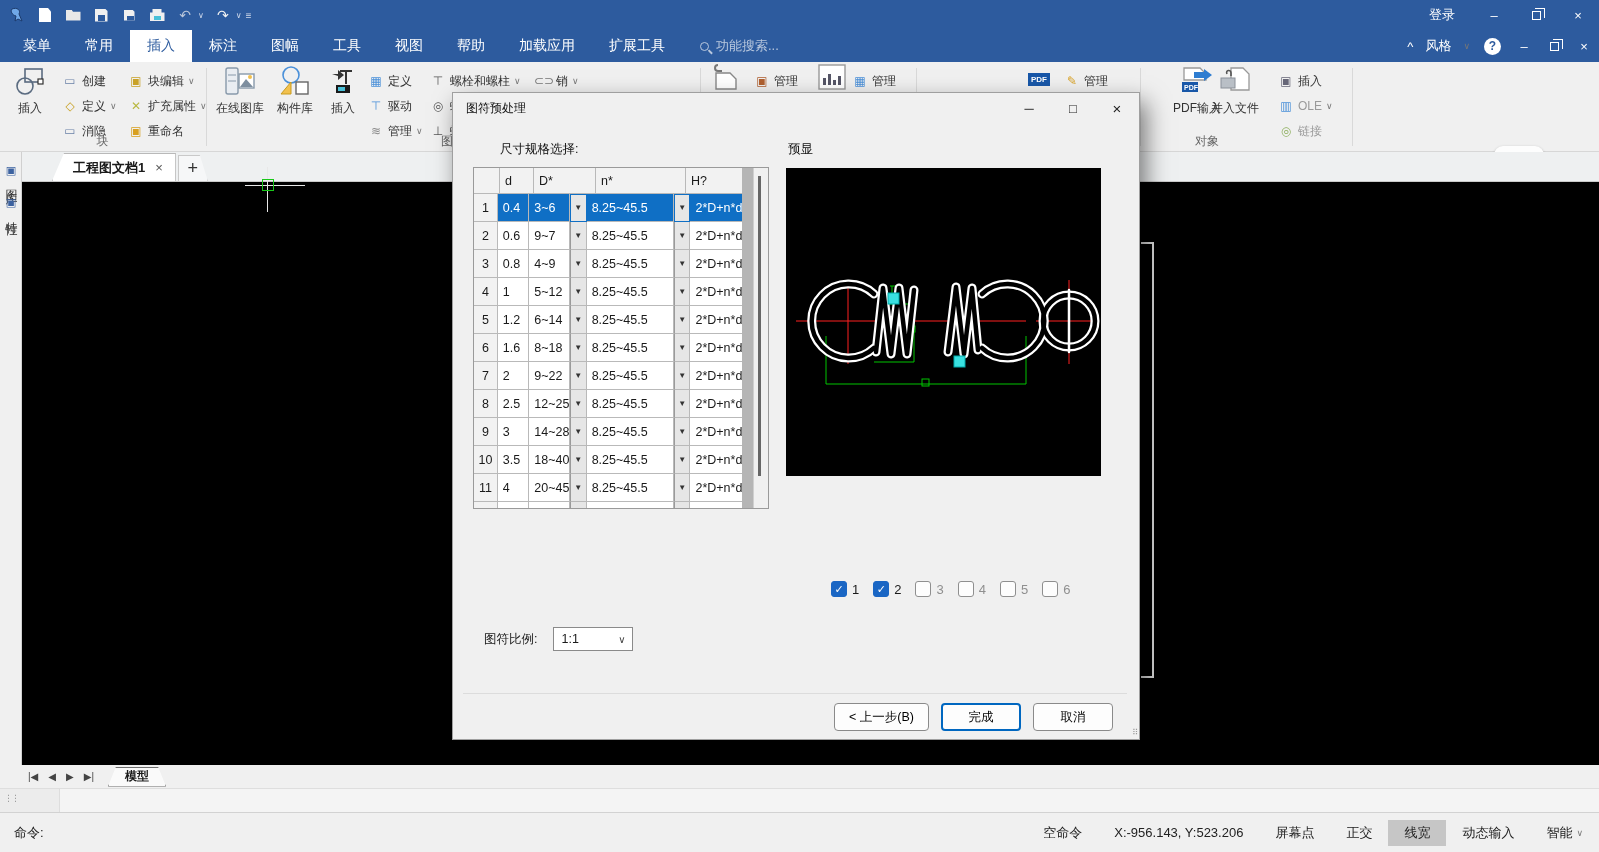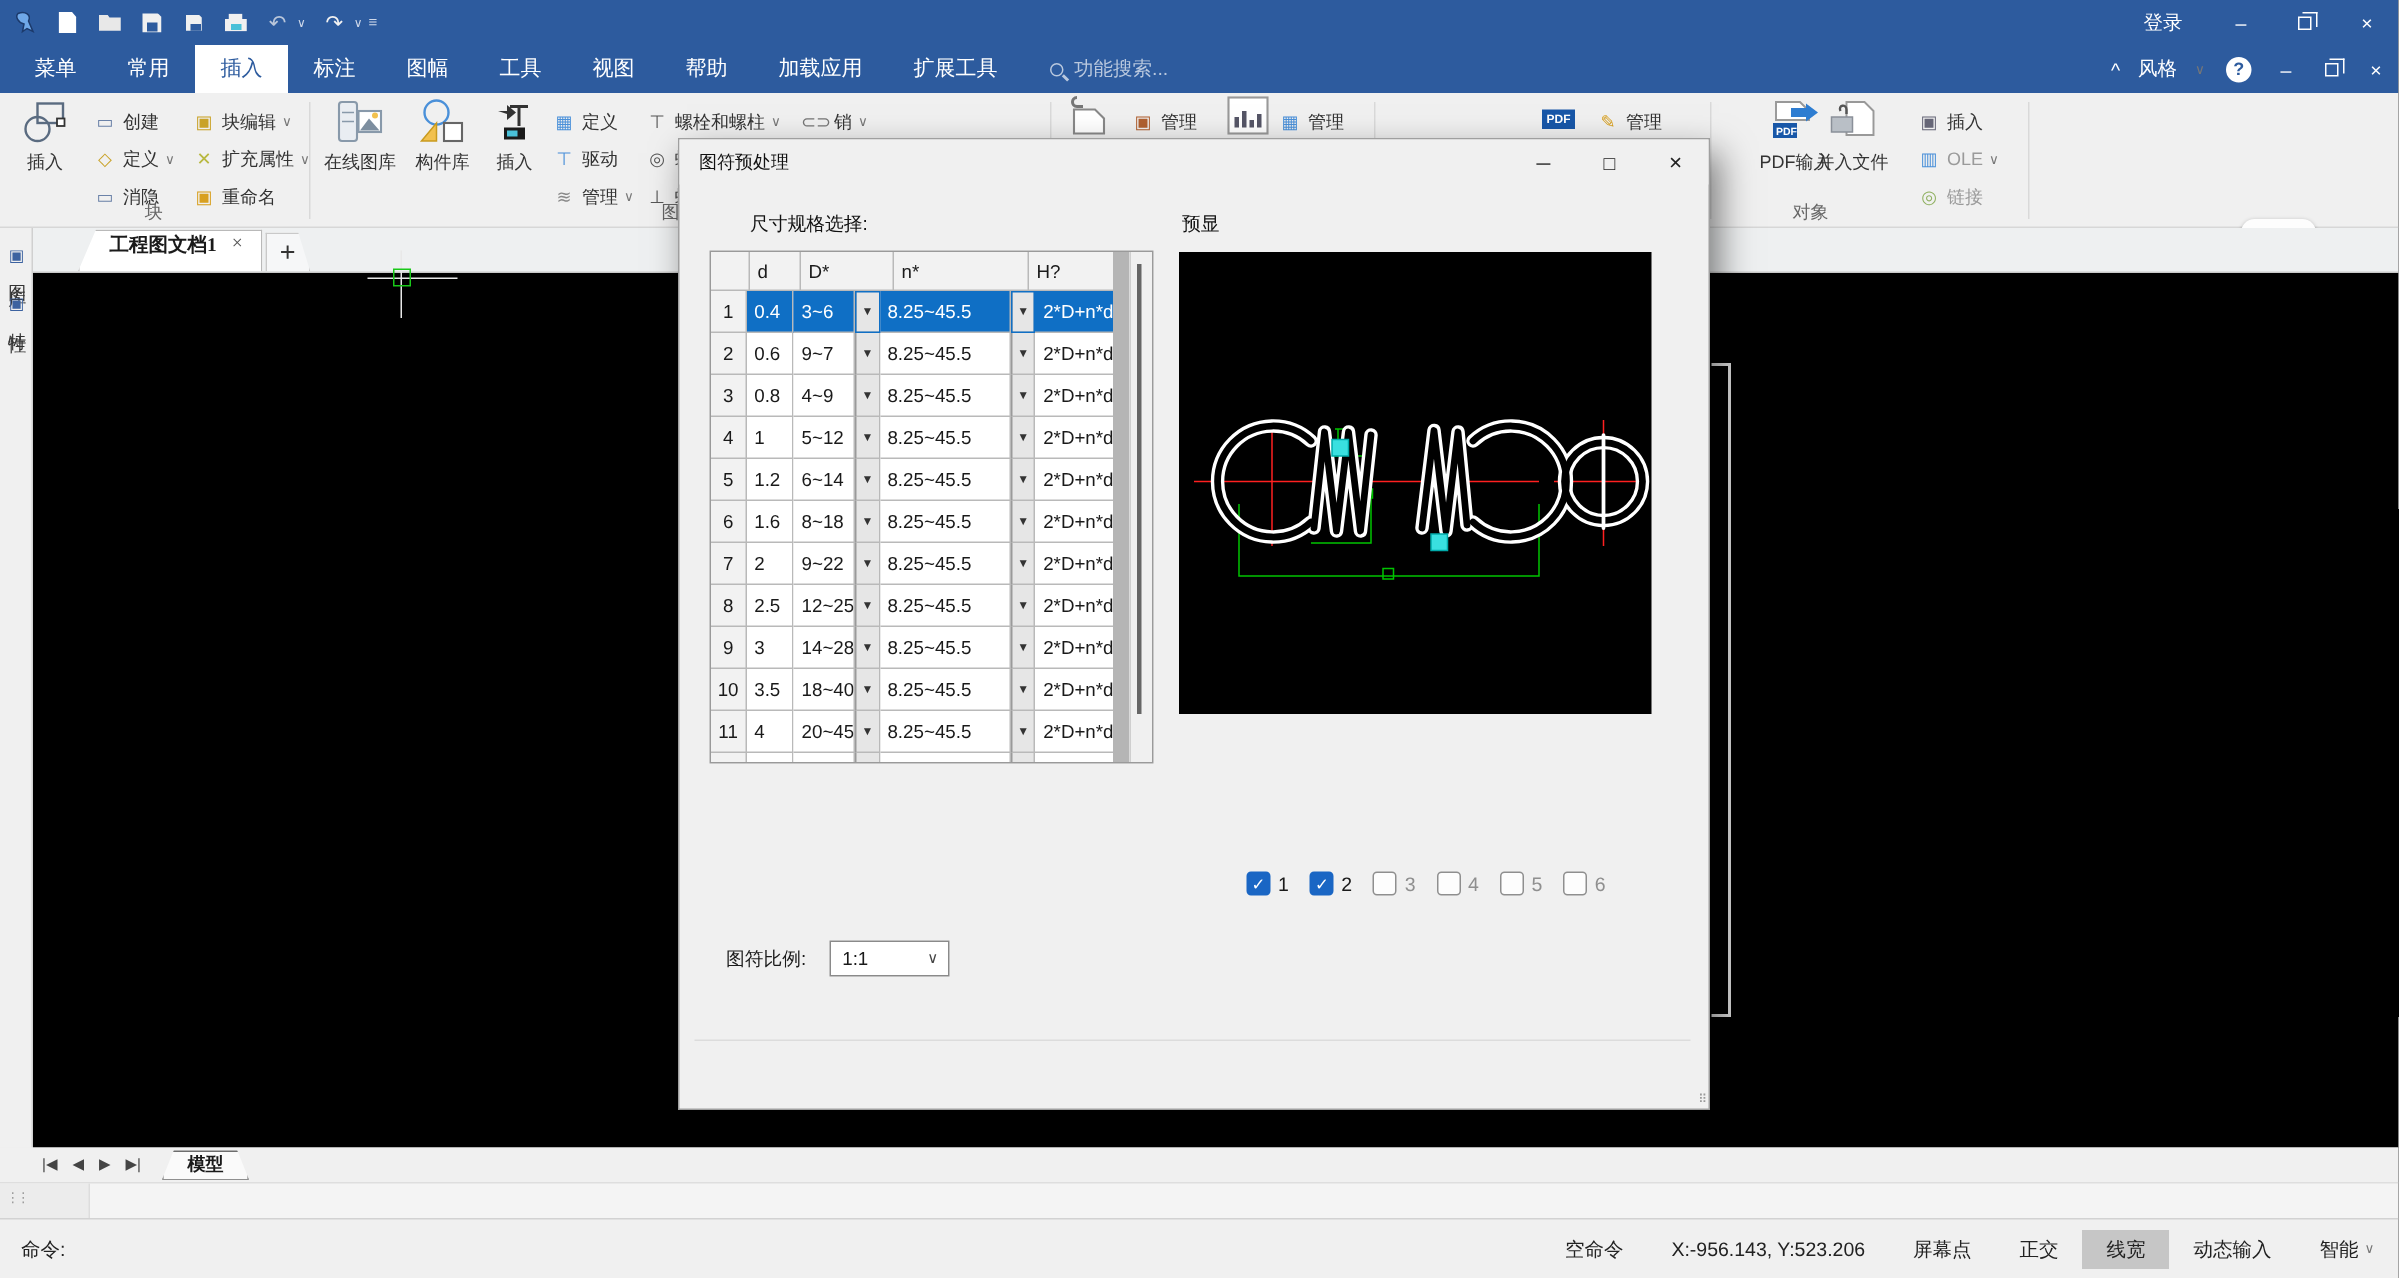--- a/index.html
+++ b/index.html
@@ -52,21 +52,21 @@
   .springbtn { position:absolute; left:603px; top:65px; height:24px; padding:0 7px; display:flex; align-items:center; gap:5px; background:#d7d7d7; border:1px solid #707070; font-size:12px; }
   .tallicon { position:absolute; top:64px; }
   .qr-ic { width:34px; height:30px; }
   .barcode-ic { width:38px; height:30px; background:repeating-linear-gradient(90deg,#2b2b2b 0 3px,#fff 3px 5px,#2b2b2b 5px 7px,#fff 7px 11px); border:1px solid #aaa; }
   .pdfbadge { display:inline-block; background:#1857a8; color:#fff; font-size:8px; font-weight:bold; padding:2px 3px; }
   .gray { color:#9a9a9a !important; }
   .slogo { position:absolute; left:1494px; top:84px; width:50px; height:50px; background:#fdfdfd; border-radius:9px; box-shadow:0 1px 3px rgba(0,0,0,.25); display:flex; align-items:center; justify-content:center; }
 
   
   .doctabs { position:absolute; left:22px; top:152px; width:1577px; height:30px; background:#eef0f1; border-bottom:1px solid #c9c9c9; display:flex; align-items:flex-end; }
-  .doctab { height:28px; background:#fff; border:1px solid #b9b9b9; border-bottom:none; display:flex; align-items:flex-start; gap:10px; padding:0 12px 0 20px; font-size:13px; font-weight:bold; clip-path:polygon(12px 0,100% 0,100% 100%,0 100%); margin-left:30px;font-family:Liberation Serif, serif; }
+  .doctab { height:28px; background:#fff; border:1px solid #b9b9b9; border-bottom:none; display:flex; align-items:center; gap:10px; padding:0 12px 0 20px; font-size:13px; font-weight:bold; clip-path:polygon(12px 0,100% 0,100% 100%,0 100%); margin-left:30px; }
   .doctab .x { font-weight:normal; color:#555; }
   .addtab { width:30px; height:26px; display:flex; align-items:center; justify-content:center; font-size:18px; color:#333; background:#f6f7f8; border:1px solid #c9c9c9; border-bottom:none; clip-path:polygon(0 0,calc(100% - 8px) 0,100% 100%,0 100%); margin-left:2px; }
 
   .sidestrip { position:absolute; left:0; top:152px; width:22px; height:613px; background:#f0f0f0; border-right:1px solid #d0d0d0; }
   .vtab { width:22px; display:flex; flex-direction:column; align-items:center; padding-top:4px; gap:3px; margin-top:8px; }
   .vtab .vic { font-size:11px; color:#3c62a0; }
   .vtab .vtxt { writing-mode:vertical-rl; font-size:12px; color:#333; letter-spacing:2px; }
 
   .canvas { position:absolute; left:22px; top:182px; width:1577px; height:583px; background:#000; }
   .cross-h { position:absolute; left:223px; top:3px; width:60px; height:1px; background:#e8e8e8; }
@@ -672,20 +672,25 @@
           <span class="cbox"></span>
           <span class="lbl">5</span>
         </label>
         <label class="chk off">
           <span class="cbox"></span>
           <span class="lbl">6</span>
         </label>
       </div>
 
     <div class="dlg-sep"></div>
+    <div class="dlg-buttons">
+      <button class="pbtn">&lt; 上一步(B)</button>
+      <button class="pbtn primary">完成</button>
+      <button class="pbtn">取消</button>
+    </div>
     <div class="resize-grip">⠿</div>
   </div>
 
   <div class="modelbar">
     <span class="mnav">|◀</span>
     <span class="mnav">◀</span>
     <span class="mnav">▶</span>
     <span class="mnav">▶|</span>
     <span class="modeltab">模型</span>
   </div>

